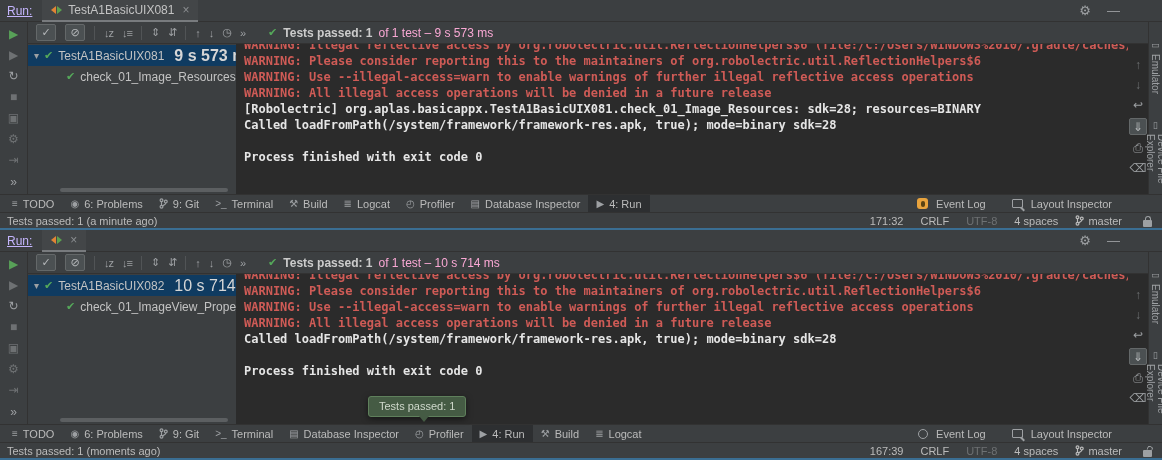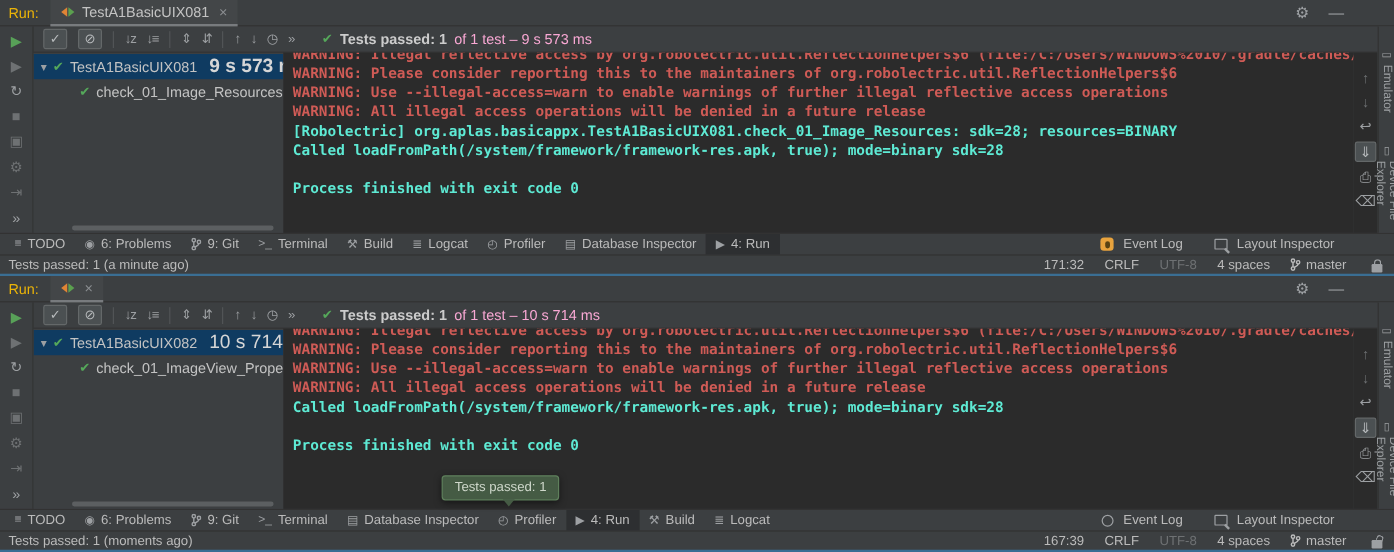--- a/index.html
+++ b/index.html
@@ -7,21 +7,21 @@
     width: 1162px; height: 460px; overflow: hidden;
     background: #2b2b2b; color: #bbbbbb;
     font-family: "Liberation Sans", sans-serif; font-size: 12px;
   }
   .panel { position: relative; width: 1162px; height: 230px; background: #3c3f41;
            border-bottom: 2px solid #3a6e93; overflow: hidden; }
 
   
   .header { height: 22px; display: flex; align-items: center; background: #3c3f41;
             border-bottom: 1px solid #323232; }
-  .run-label { padding: 0 10px 0 7px; color: #eab308; }
+  .run-label { padding: 0 10px 0 7px; color: #c4b5fd; text-decoration: underline; }
   .tab { height: 22px; display: flex; align-items: center; gap: 6px; padding: 0 9px;
          background: #434648; border-bottom: 2px solid #787b7e; cursor: default; }
   .tab-title { color: #c3c3c3; }
   .tab-close { color: #8a8d90; font-size: 12px; margin-left: 2px; }
   .runcfg { display: inline-flex; align-items: center; }
   .tri-l { width:0; height:0; border-top:4px solid transparent; border-bottom:4px solid transparent; border-right:5px solid #e08435; }
   .tri-r { width:0; height:0; border-top:4px solid transparent; border-bottom:4px solid transparent; border-left:5px solid #5ba04f; margin-left:1px; }
   .header-right { margin-left: auto; margin-right: 42px; display: flex; gap: 16px; color: #9da0a3; font-size: 13px; }
 
   
@@ -55,21 +55,21 @@
   .tree-time { margin-left: auto; color: #c9c9c9; font-size: 16px; white-space: nowrap; }
   .tree-row.child { padding-left: 38px; }
   .tree-hscroll { position: absolute; left: 32px; bottom: 2px; width: 168px; height: 4px;
                   background: #5c5f61; border-radius: 2px; }
 
   .console { flex: 1; min-width: 0; background: #2b2b2b; overflow: hidden; padding-left: 8px; }
   .console-inner { margin-top: -7px; }
   .console-line { font-family: "DejaVu Sans Mono", monospace; font-size: 12px; font-weight: bold;
                   line-height: 16px; min-height: 16px; white-space: nowrap; }
   .console-line.red { color: #cf5b56; }
-  .console-line.gray { color: #5eead4; }
+  .console-line.gray { color: #e5e5e5; }
 
   .console-strip { width: 20px; background: #2b2b2b; display: flex; flex-direction: column; align-items: center;
                    padding-top: 14px; gap: 6px; font-size: 12px; }
   .strip-btn-active { background: #4b5052; border: 1px solid #646869; border-radius: 2px; width: 18px; height: 17px;
                       display: inline-flex; align-items: center; justify-content: center; color: #b6b9bb; }
 
   .right-stripe { width: 14px; background: #3c3f41; border-left: 1px solid #323232;
                   display: flex; flex-direction: column; align-items: center; padding-top: 18px; gap: 26px; }
   .stripe-label { writing-mode: vertical-rl; font-size: 10px; color: #9da0a3; display: flex; align-items: center; gap: 4px; }
   .stripe-ic { font-size: 9px; color: #9da0a3; }

